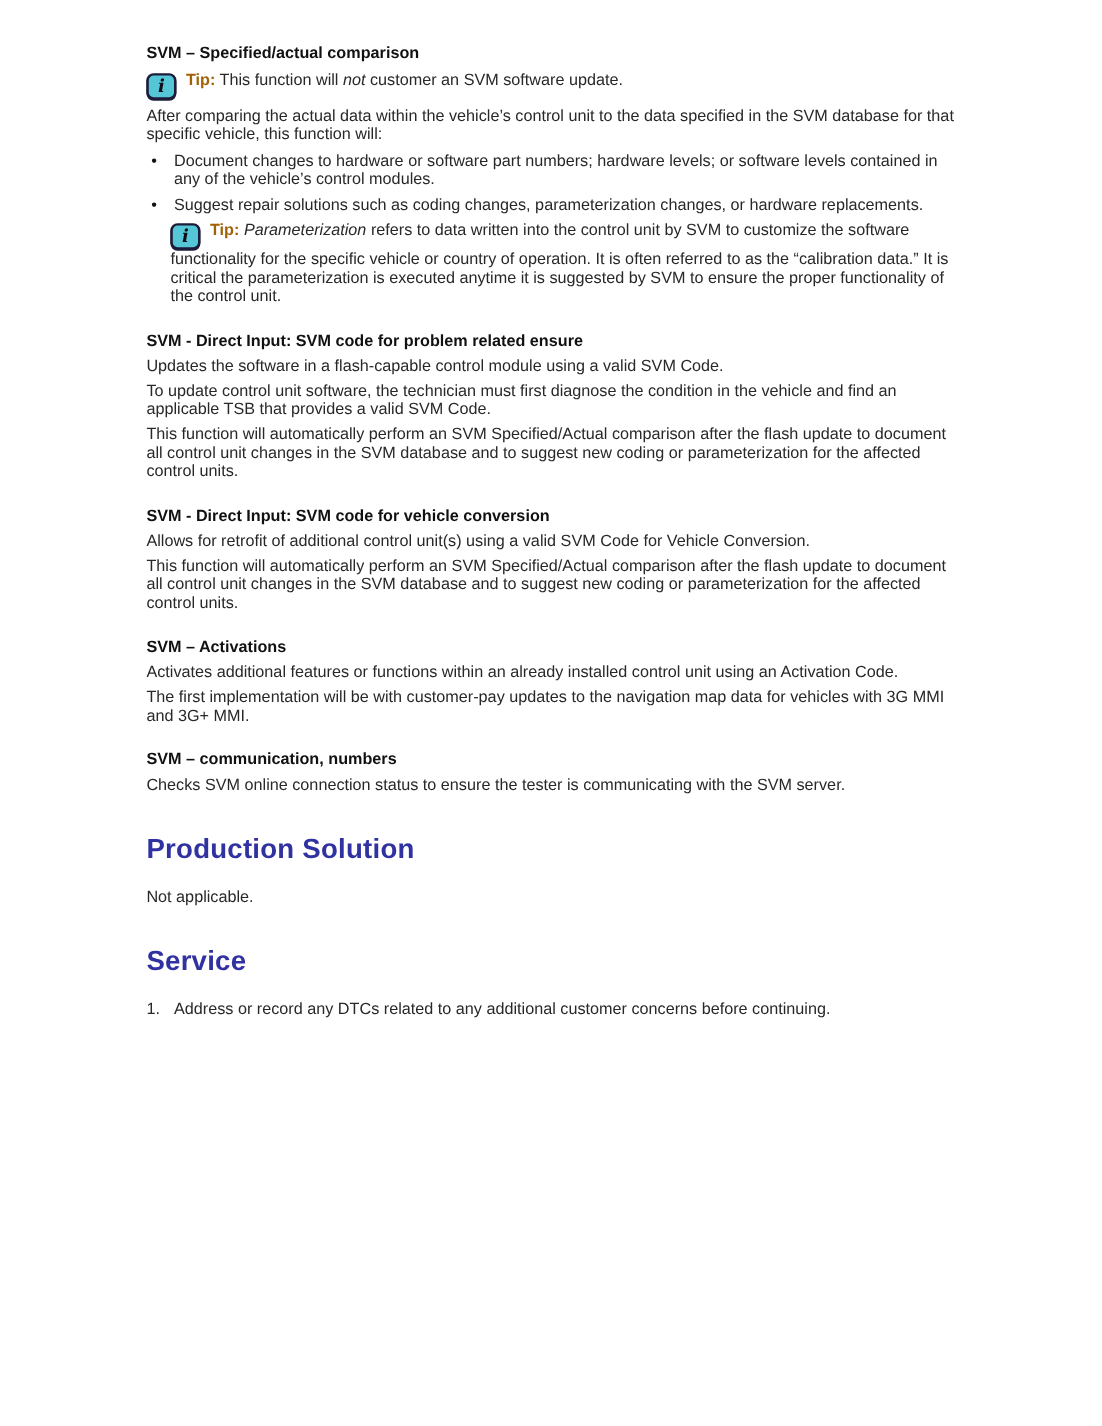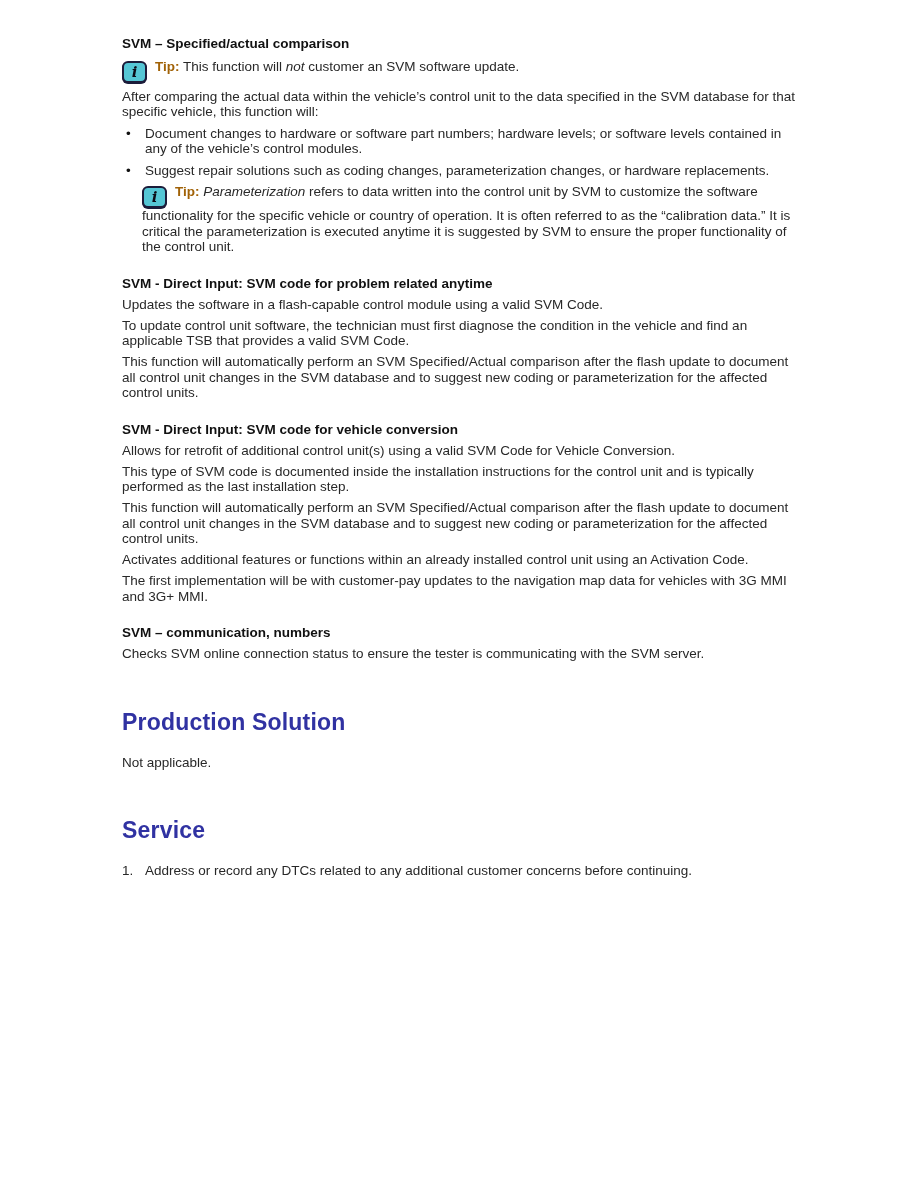--- a/index.html
+++ b/index.html
@@ -30,21 +30,21 @@
     margin: 21px 0 5px 0;
     font-weight: bold;
   }
   h2.sub.first { margin-top: 0; }
   h1.section {
     font-family: "Liberation Sans", sans-serif;
     font-size: 23px;
     line-height: 26px;
     color: #3032a2;
     font-weight: bold;
-    margin: 47px 0 20px 0;
+    margin: 32px 0 20px 0;
     letter-spacing: 0.2px;
   }
   .tip {
     margin: 7px 0 6px 0;
   }
   .tip-indent {
     margin-left: 20px;
     margin-top: 3px;
   }
   .tip-icon {
@@ -107,30 +107,30 @@
 
   <div class="bullet">
     <span class="dot">•</span>
     <span class="btext">Suggest repair solutions such as coding changes, parameterization changes, or hardware replacements.</span>
   </div>
 
   <p class="tip tip-indent"><span class="tip-icon">
         <span class="tip-glyph">i</span>
       </span><b class="tip-label">Tip:</b><i> Parameterization</i><span> refers to data written into the control unit by SVM to customize the software functionality for the specific vehicle or country of operation. It is often referred to as the “calibration data.” It is critical the parameterization is executed anytime it is suggested by SVM to ensure the proper functionality of the control unit.</span></p>
 
-  <h2 class="sub">SVM - Direct Input: SVM code for problem related anytime</h2>
+  <h2 class="sub">SVM - Direct Input: SVM code for problem related ensure</h2>
   <p>Updates the software in a flash-capable control module using a valid SVM Code.</p>
   <p>To update control unit software, the technician must first diagnose the condition in the vehicle and find an applicable TSB that provides a valid SVM Code.</p>
   <p>This function will automatically perform an SVM Specified/Actual comparison after the flash update to document all control unit changes in the SVM database and to suggest new coding or parameterization for the affected control units.</p>
 
   <h2 class="sub">SVM - Direct Input: SVM code for vehicle conversion</h2>
   <p>Allows for retrofit of additional control unit(s) using a valid SVM Code for Vehicle Conversion.</p>
-  <p>This type of SVM code is documented inside the installation instructions for the control unit and is typically performed as the last installation step.</p>
   <p>This function will automatically perform an SVM Specified/Actual comparison after the flash update to document all control unit changes in the SVM database and to suggest new coding or parameterization for the affected control units.</p>
 
+  <h2 class="sub">SVM – Activations</h2>
   <p>Activates additional features or functions within an already installed control unit using an Activation Code.</p>
   <p>The first implementation will be with customer-pay updates to the navigation map data for vehicles with 3G MMI and 3G+ MMI.</p>
 
   <h2 class="sub">SVM – communication, numbers</h2>
   <p>Checks SVM online connection status to ensure the tester is communicating with the SVM server.</p>
 
   <h1 class="section">Production Solution</h1>
   <p>Not applicable.</p>
 
   <h1 class="section">Service</h1>

